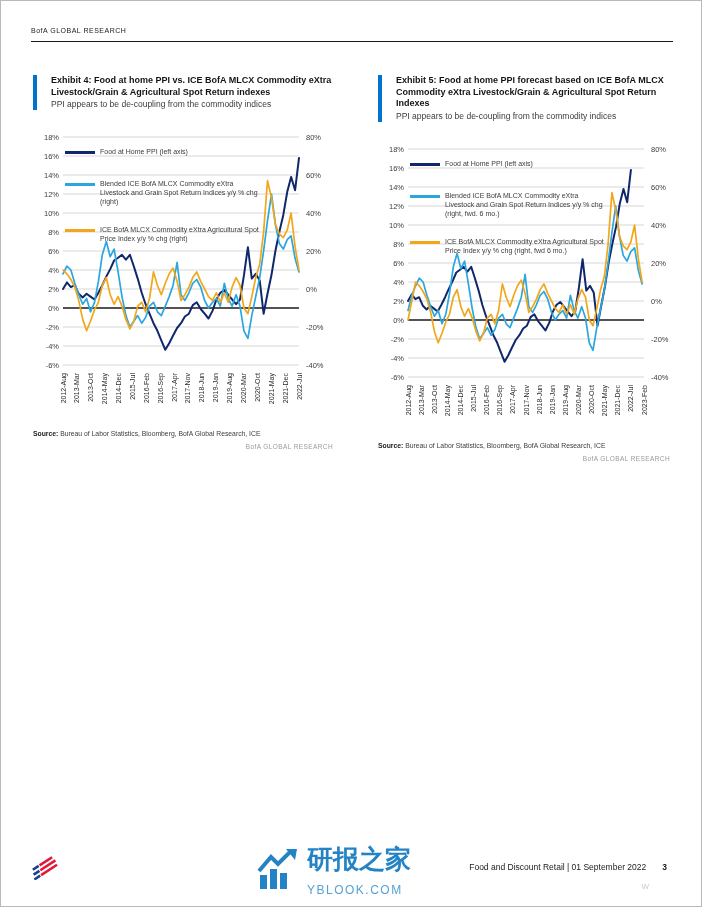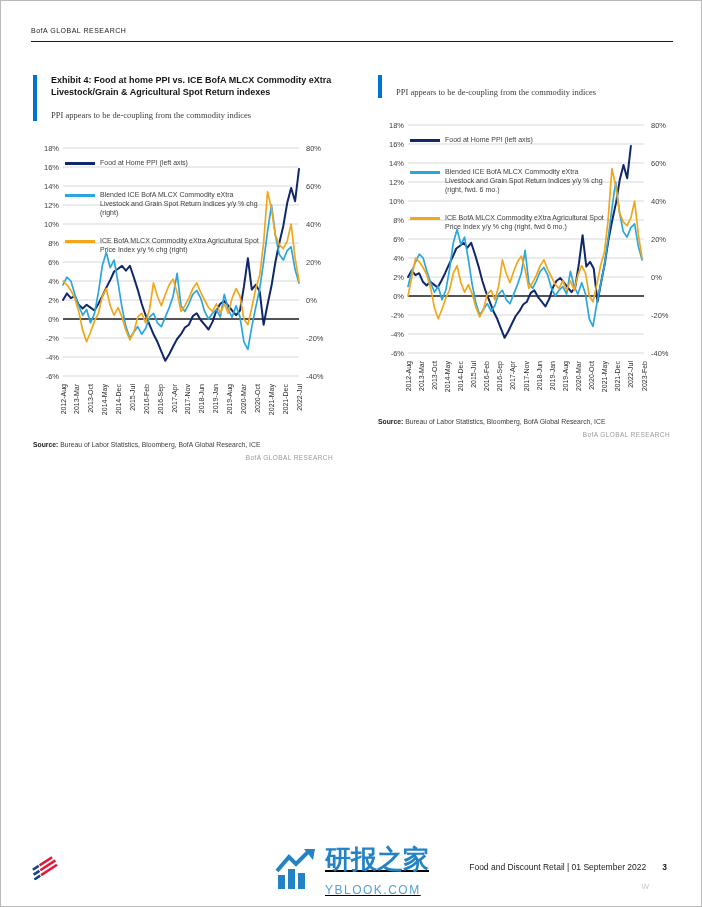--- a/index.html
+++ b/index.html
@@ -8,34 +8,34 @@
   .header-brand{position:absolute;left:30px;top:26px;font-size:7px;letter-spacing:.5px;color:#1a1a1a;}
   .header-rule{position:absolute;left:30px;top:40px;width:642px;height:1.4px;background:#1a1a1a;}
 
   .col{position:absolute;top:74px;}
   .col-left{left:32px;width:304px;}
   .col-right{left:377px;width:296px;}
 
   .ex-head{display:flex;gap:14px;}
   .accent-bar{width:4px;flex:none;}
   .ex-title{font-size:9px;font-weight:bold;color:#141414;line-height:1.3;}
-  .ex-subtitle{font-size:8.5px;color:#3c3c3c;line-height:1.3;margin-top:12px;font-family:Liberation Serif, serif;}
+  .ex-subtitle{font-size:8.5px;color:#3c3c3c;line-height:1.3;margin-top:1px;}
 
   .chart-wrap{position:relative;margin-top:19px;}
   .legend{position:absolute;left:32px;top:0;width:196px;pointer-events:none;}
   .leg-item{position:absolute;display:flex;gap:5px;font-size:7px;color:#3c3c3c;line-height:1.25;width:100%;}
   .leg-item .sw{width:30px;height:2.6px;margin-top:3px;flex:none;}
   .leg-1{top:19px;}.leg-2{top:51px;}.leg-3{top:97px;}
 
   .source-row{font-size:6.8px;color:#3c3c3c;margin-top:1px;line-height:1.3;}
   .src-label{font-weight:bold;color:#1a1a1a;}
   .brand-row{font-size:6.5px;color:#9a9a9a;text-align:right;margin-top:4px;letter-spacing:.4px;padding-right:4px;}
 
   .f-logo{position:absolute;left:28px;top:855px;}
-  .f-mark{position:absolute;left:274px;top:845px;display:flex;gap:8px;align-items:center;text-decoration:underline;}
+  .f-mark{position:absolute;left:256px;top:845px;display:flex;gap:8px;align-items:center;}
   .f-mark-text{display:flex;flex-direction:column;line-height:1;}
   .f-cn{font-size:26px;font-weight:bold;color:#2383c4;}
   .f-site{font-size:12px;color:#55a2d6;letter-spacing:1.5px;margin-top:12px;}
   .f-right{position:absolute;right:34px;top:861px;display:flex;gap:16px;font-size:8.5px;color:#1a1a1a;align-items:baseline;text-align:center;}
   .f-page{font-weight:bold;}
   .f-w{position:absolute;right:52px;top:881px;font-size:8px;color:#c9c9c9;}
 </style>
 </head>
 <body>
 
@@ -128,20 +128,21 @@
       <span class="src-label">Source:</span>
       <span>Bureau of Labor Statistics, Bloomberg, BofA Global Research, ICE</span>
     </div>
     <div class="brand-row">BofA GLOBAL RESEARCH</div>
   </section>
 
   <section class="col col-right">
     <div class="ex-head">
       <div class="accent-bar" style="background: rgb(0, 115, 207);"></div>
       <div>
+        <div class="ex-title">Exhibit 5: Food at home PPI forecast based on ICE BofA MLCX Commodity eXtra Livestock/Grain &amp; Agricultural Spot Return Indexes</div>
         <div class="ex-subtitle">PPI appears to be de-coupling from the commodity indices</div>
       </div>
     </div>
     <div class="chart-wrap">
       <div><svg width="302" height="296" font-family="&quot;Liberation Sans&quot;, sans-serif">
             <line x1="30" x2="266" y1="8.0" y2="8.0" stroke="#cdcdcd" stroke-width="0.8"></line>
             <text x="26" y="10.6" text-anchor="end" font-size="7.5" fill="#3c3c3c">18%</text>
             <line x1="30" x2="266" y1="27.0" y2="27.0" stroke="#cdcdcd" stroke-width="0.8"></line>
             <text x="26" y="29.6" text-anchor="end" font-size="7.5" fill="#3c3c3c">16%</text>
             <line x1="30" x2="266" y1="46.0" y2="46.0" stroke="#cdcdcd" stroke-width="0.8"></line>

